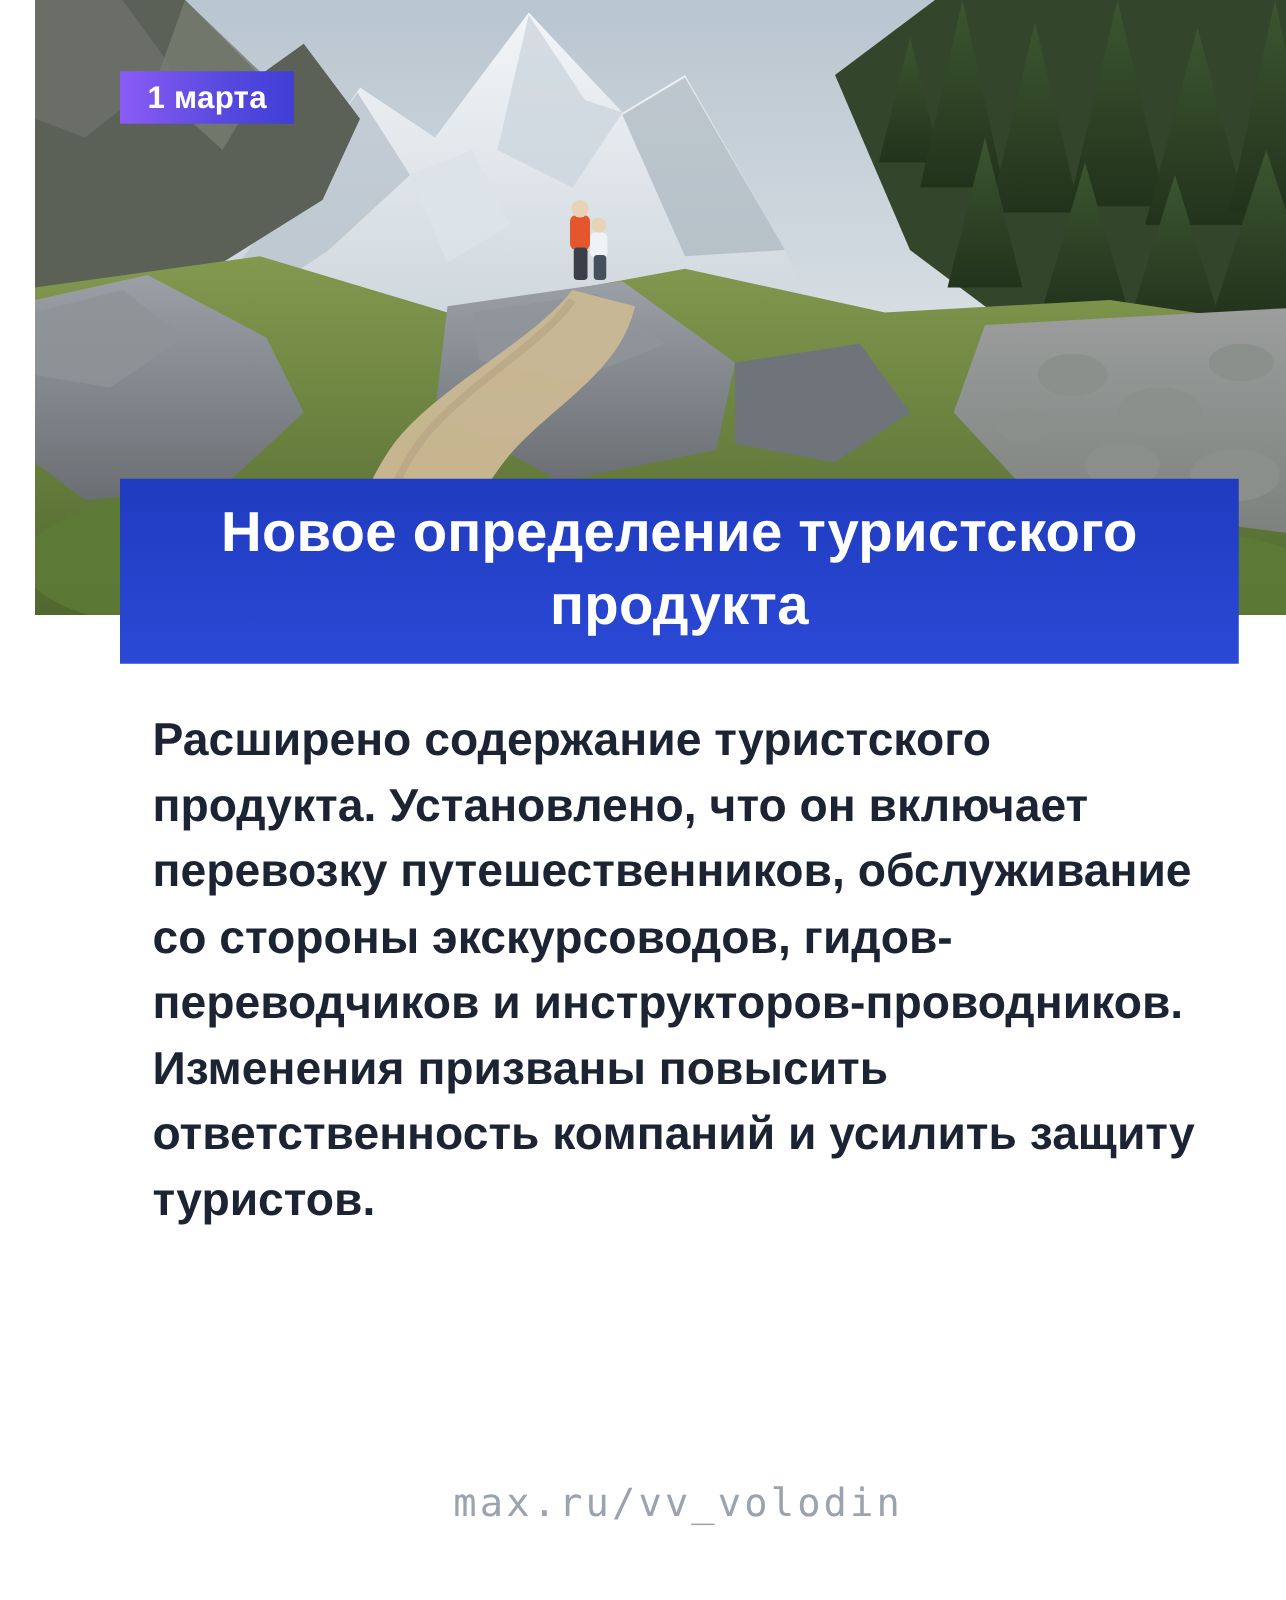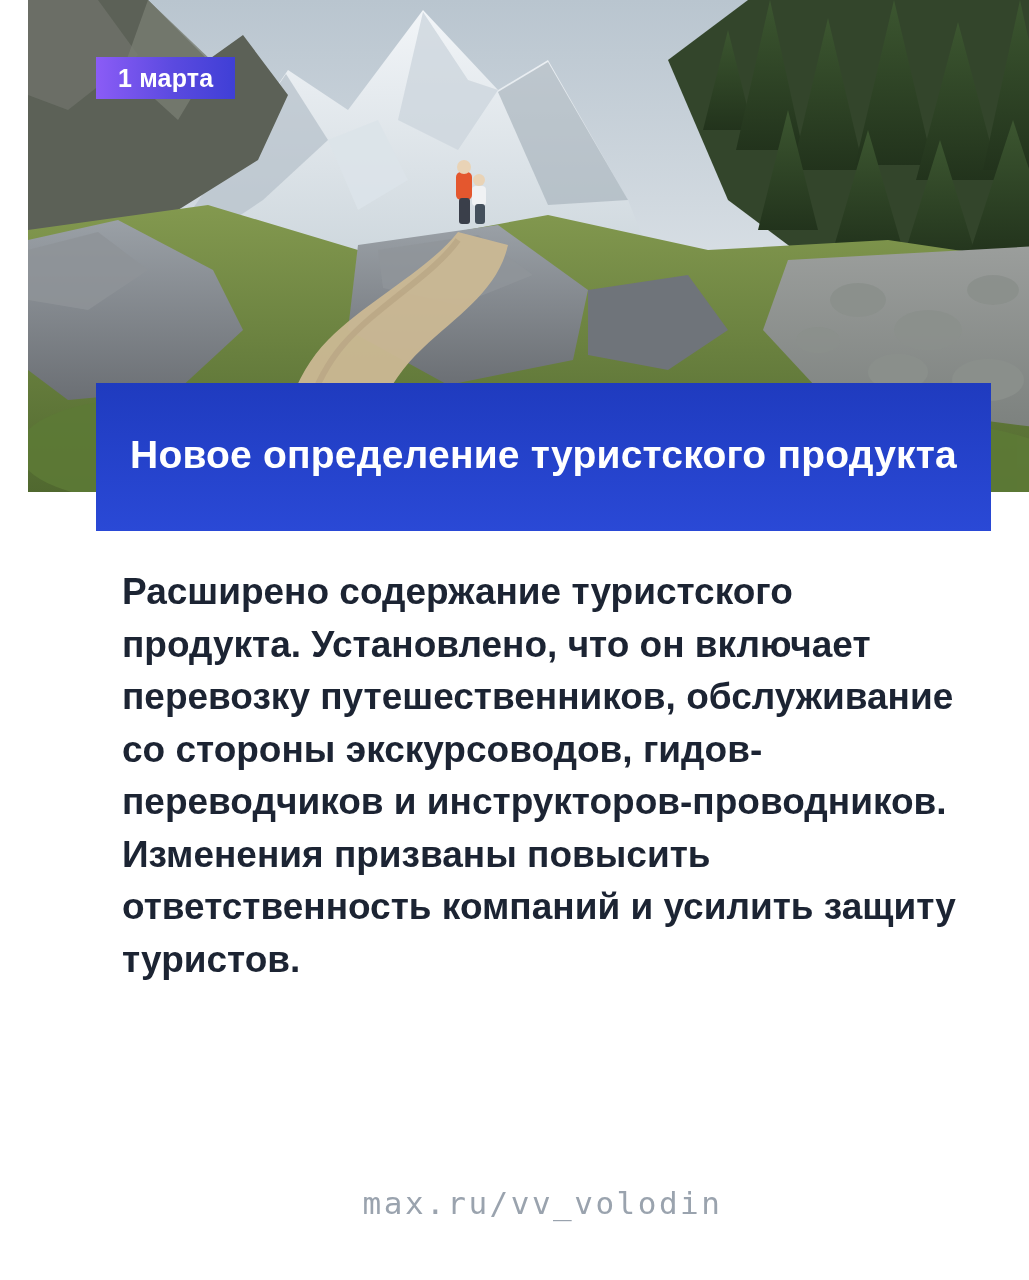--- a/index.html
+++ b/index.html
@@ -67,24 +67,24 @@
     display: flex;
     align-items: center;
     justify-content: center;
     z-index: 6;
     box-sizing: border-box;
     padding: 14px 30px 18px 30px;
   }
   .title-banner h1 {
     margin: 0;
     color: #ffffff;
-    font-size: 39px;
+    font-size: 45px;
     line-height: 1.28;
     font-weight: 700;
-    text-align: left;
+    text-align: center;
     letter-spacing: 0.2px;
   }
 
   
   .body-text {
     position: absolute;
     top: 566px;
     left: 94px;
     width: 860px;
     color: #1c2433;

